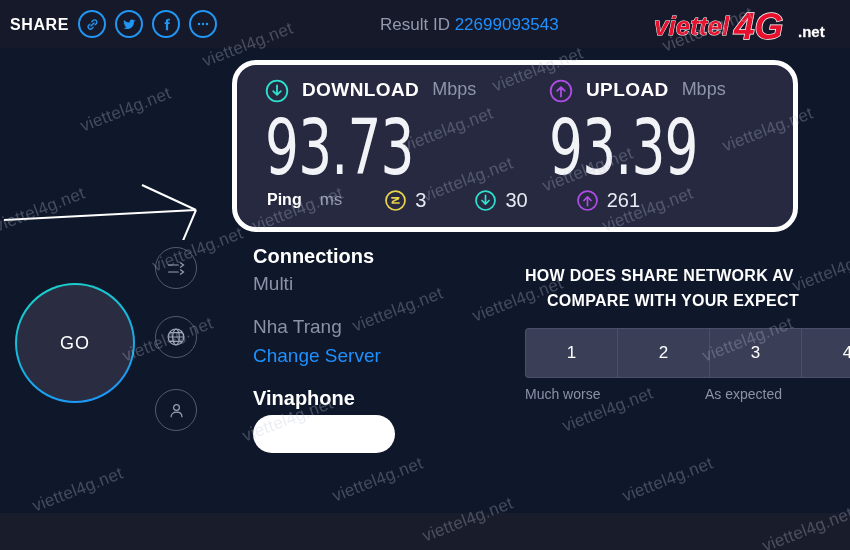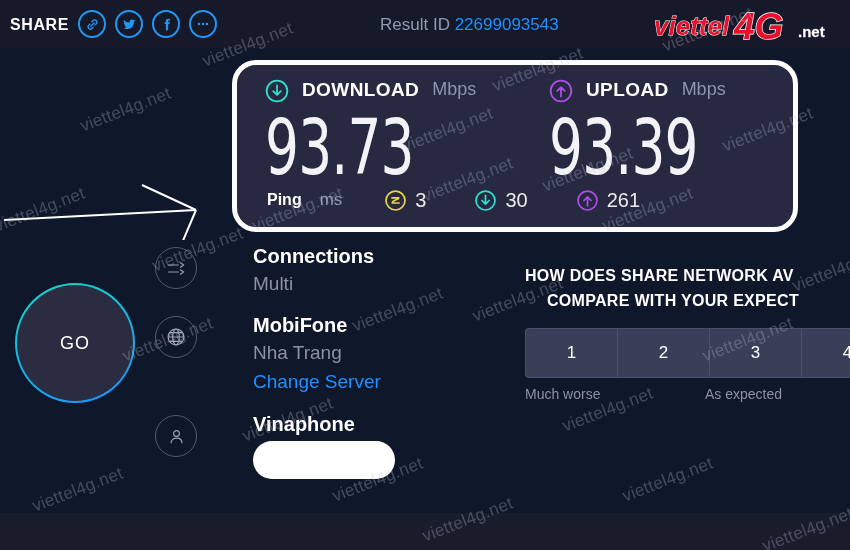--- a/index.html
+++ b/index.html
@@ -333,21 +333,20 @@
 
     <div class="info-row">
       <div class="info-ic">
         <svg width="22" height="22" viewBox="0 0 24 24" fill="none" stroke="currentColor" stroke-width="1.3">
           <circle cx="12" cy="12" r="8.6"></circle>
           <ellipse cx="12" cy="12" rx="3.6" ry="8.6"></ellipse>
           <path d="M3.6 12h16.8M5 7.2h14M5 16.8h14"></path>
         </svg>
       </div>
       <div class="info-txt">
-        <div class="info-title">MobiFone</div>
         <div class="info-sub">Nha Trang</div>
         <div class="info-link">Change Server</div>
       </div>
     </div>
 
     <div class="info-row">
       <div class="info-ic">
         <svg width="21" height="21" viewBox="0 0 24 24" fill="none" stroke="currentColor" stroke-width="1.4" stroke-linecap="round">
           <circle cx="12" cy="8.6" r="3.3"></circle>
           <path d="M5.8 19.2c0-3.4 2.8-5.3 6.2-5.3s6.2 1.9 6.2 5.3"></path>

